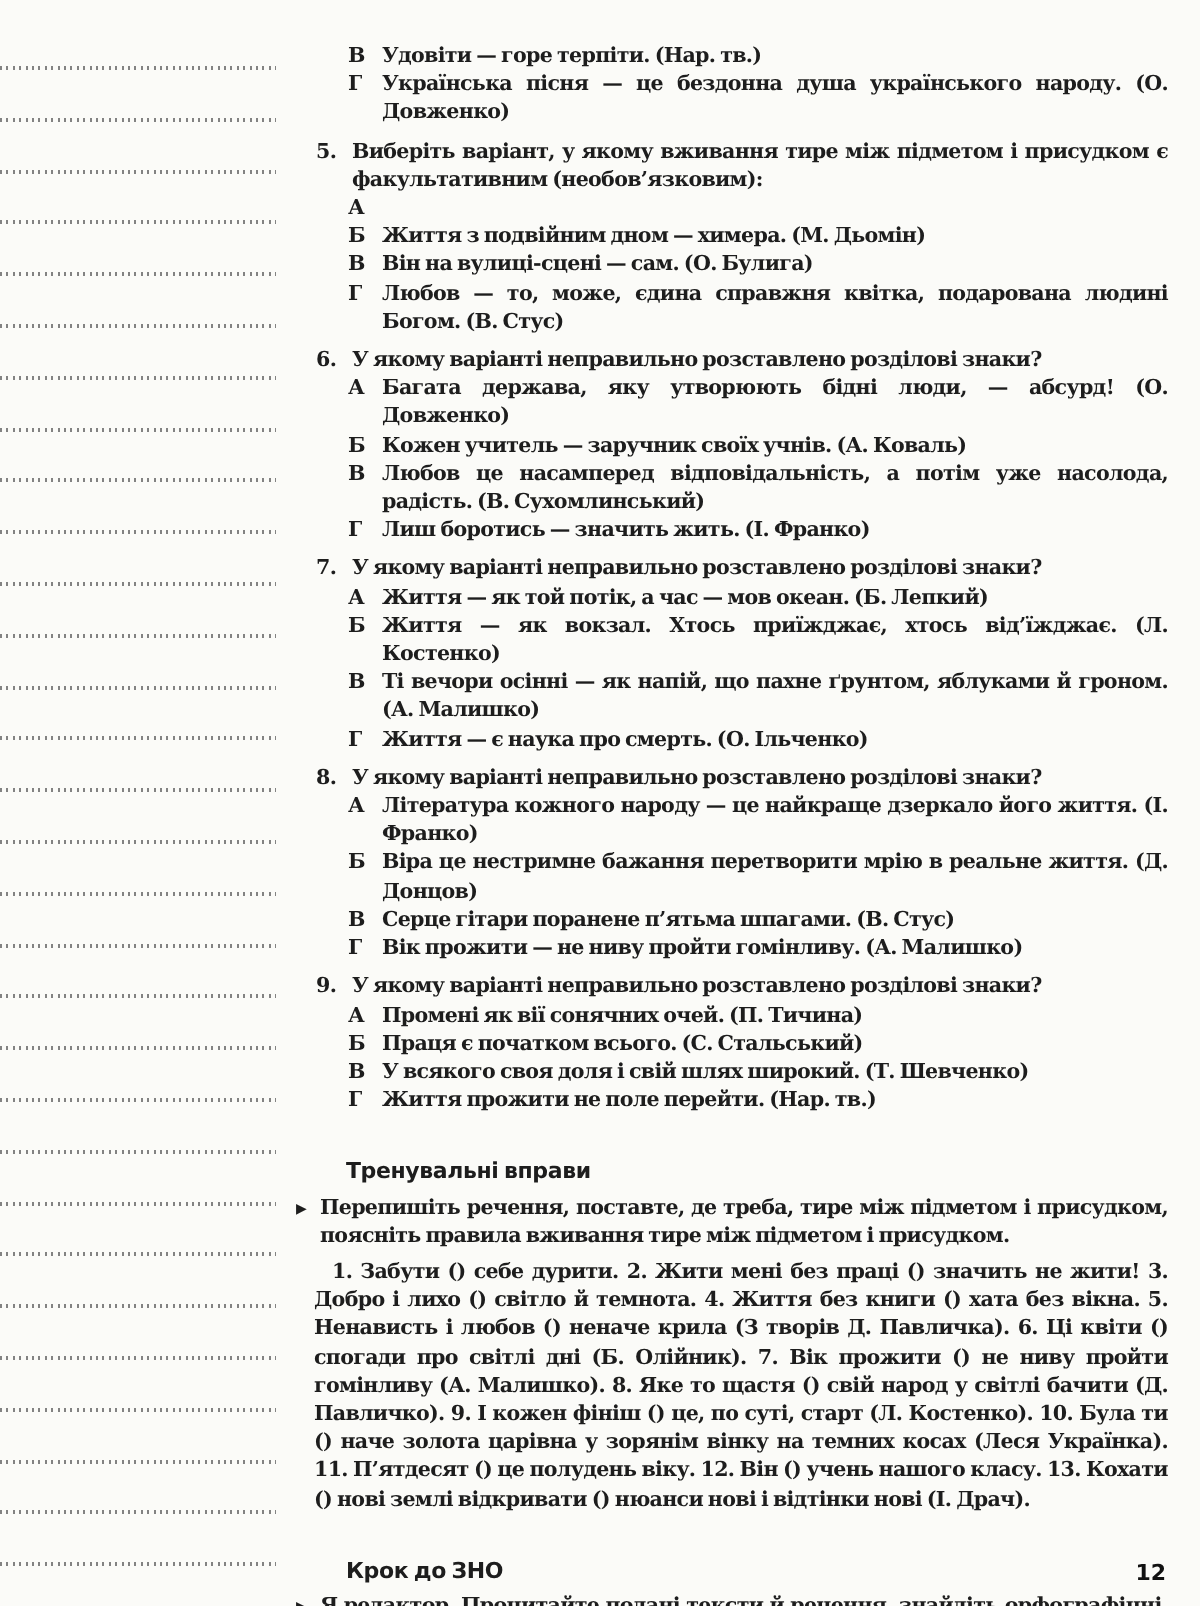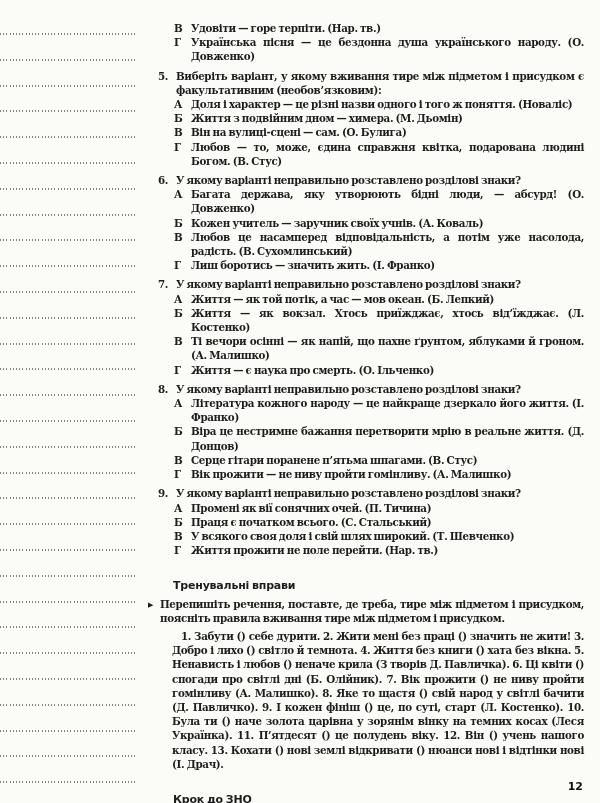--- a/index.html
+++ b/index.html
@@ -41,21 +41,21 @@
     font-family:"DejaVu Sans", sans-serif;
     font-weight:700;font-size:11px;letter-spacing:-0.2px;
     margin:22px 0 3px 30px;text-align:left;
   }
   .instruction{display:grid;grid-template-columns:12px 1fr;padding-left:5px;margin-bottom:4px;}
   .bullet{
     font-family:"DejaVu Sans", sans-serif;
     font-size:7px;line-height:14.2px;transform:translateY(0.5px);
     text-align:left;
   }
-  .exercise{margin:2px 0 0 29px;text-indent:9px;}
+  .exercise{margin:2px 0 0 14px;text-indent:9px;}
 
   .page-number{
     position:absolute;right:17px;bottom:10px;
     font-family:"DejaVu Sans", sans-serif;
     font-weight:700;font-size:11px;color:#111;
   }
 </style>
 </head>
 <body>
 
@@ -108,21 +108,20 @@
 
     <div id="questions">
   <div class="question">
     <div class="q-head">
       <span class="q-num">5.</span>
       <span class="q-stem"><span class="sg-n">Виберіть варіант, у якому вживання тире між підметом і присудком є факультативним </span><span class="sg-i">(необов’язковим)</span><span class="sg-n">:</span></span>
     </div>
     <div class="q-options">
   <div class="opt-row">
     <span class="opt-letter">А</span>
-    <span class="opt-text"><span class="sg-n">Доля і характер — це різні назви одного і того ж поняття. </span><span class="sg-i">(Новаліс)</span></span>
   </div>
 
   <div class="opt-row">
     <span class="opt-letter">Б</span>
     <span class="opt-text"><span class="sg-n">Життя з подвійним дном — химера. </span><span class="sg-i">(М. Дьомін)</span></span>
   </div>
 
   <div class="opt-row">
     <span class="opt-letter">В</span>
     <span class="opt-text"><span class="sg-n">Він на вулиці-сцені — сам. </span><span class="sg-i">(О. Булига)</span></span>

